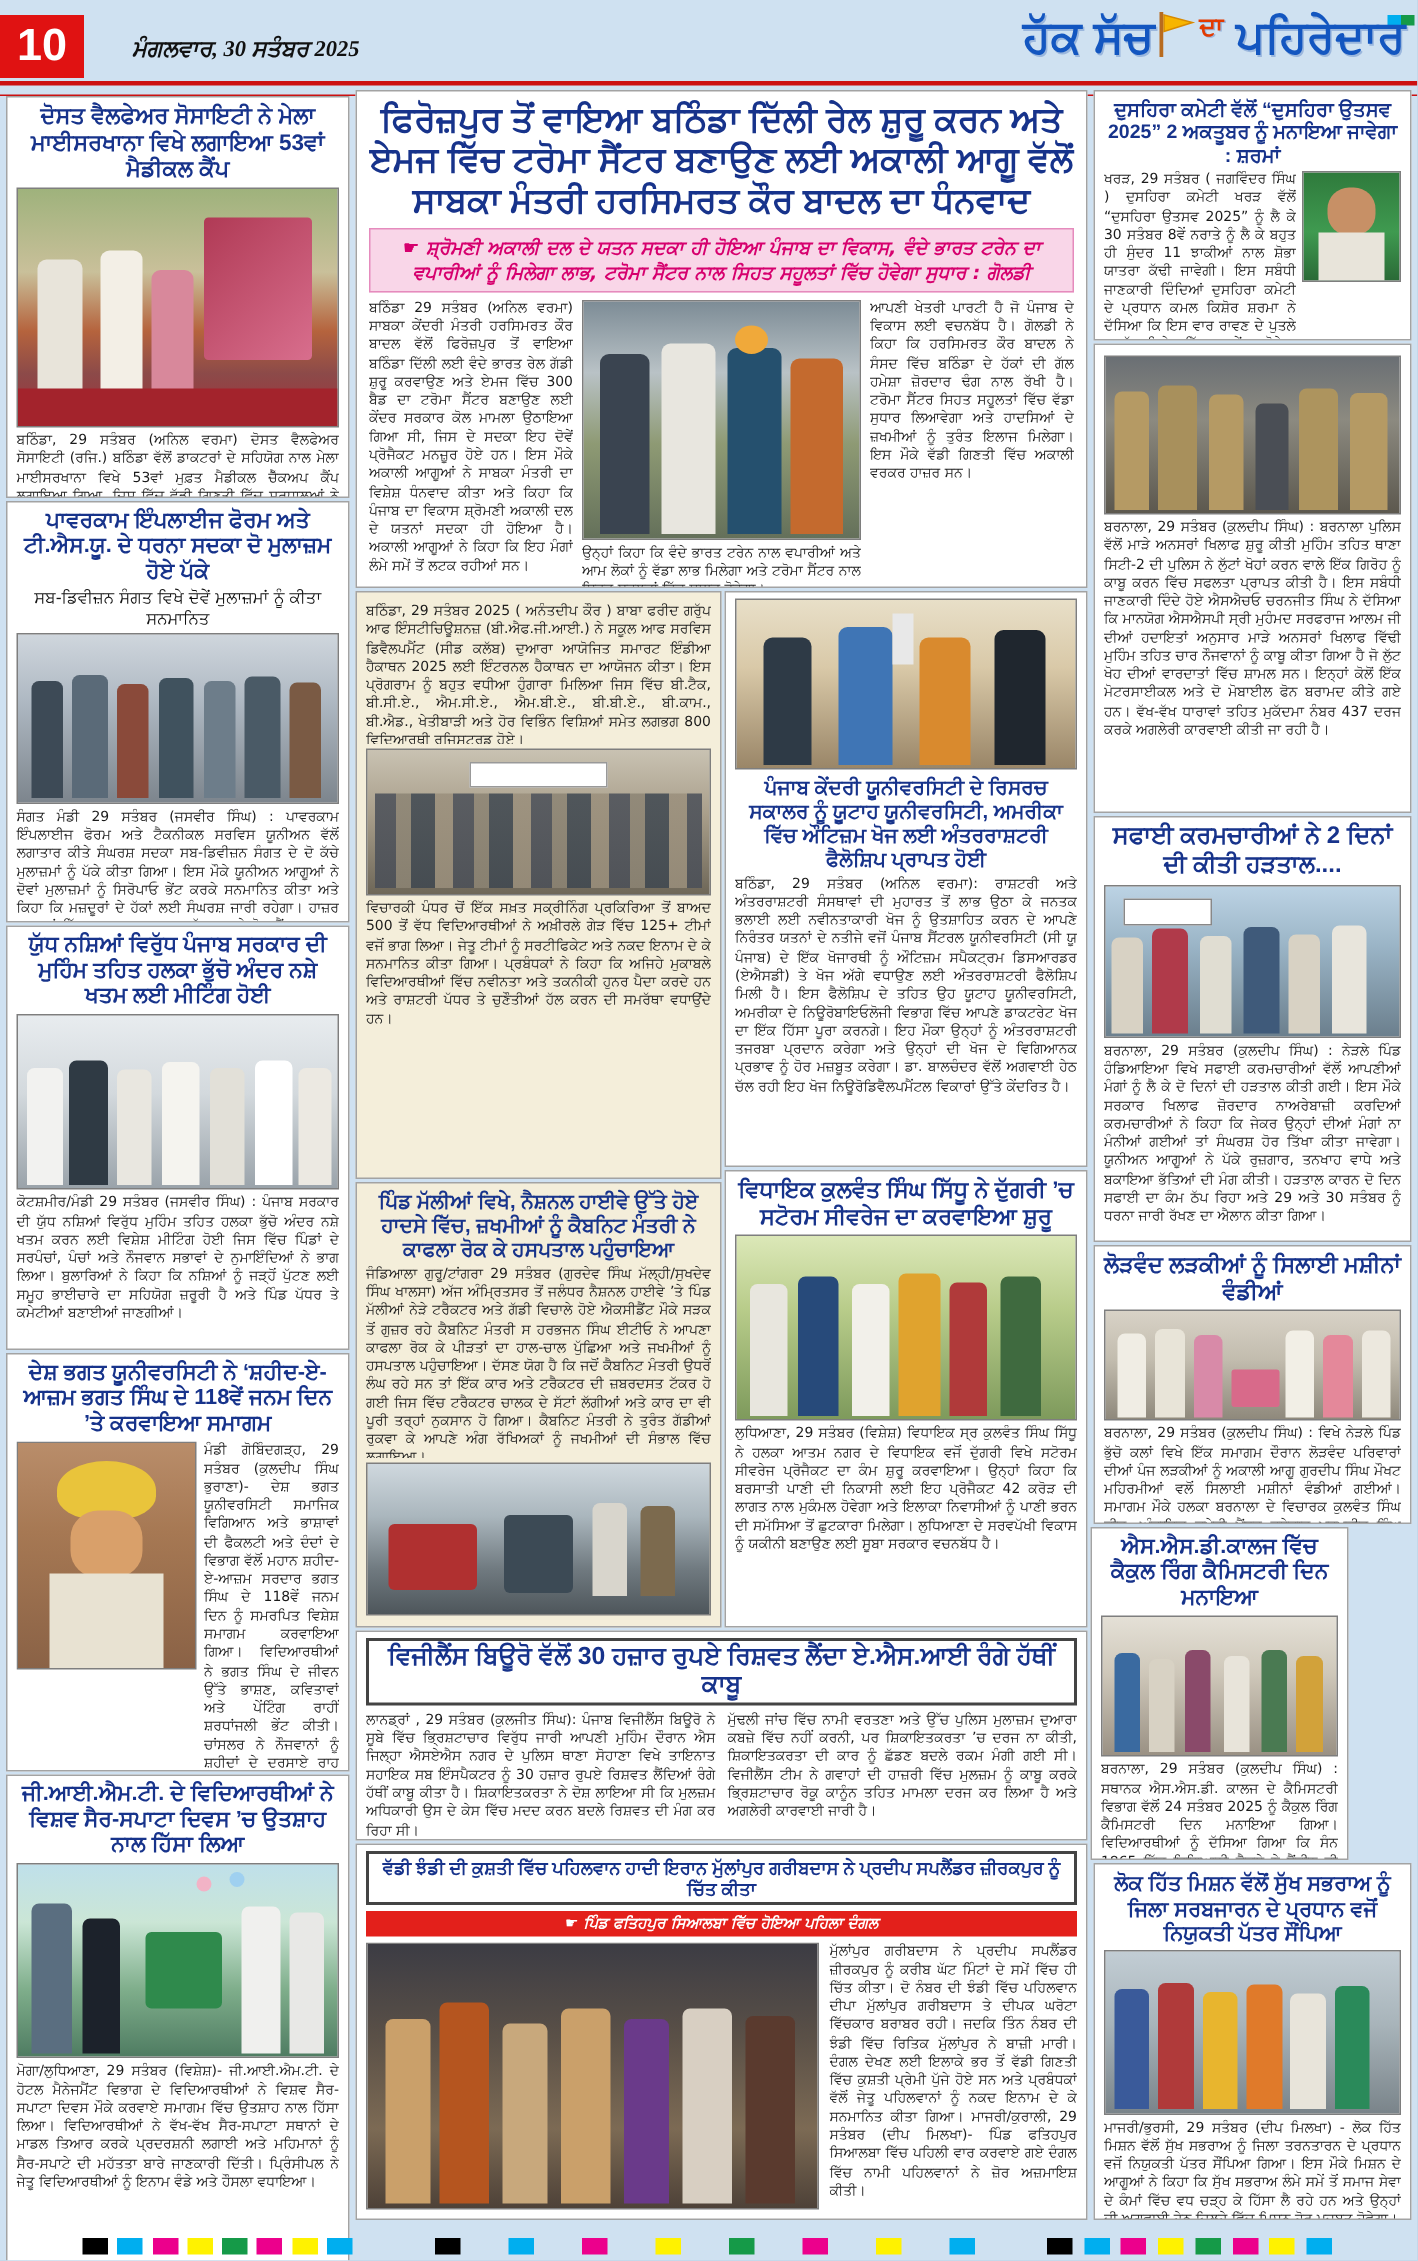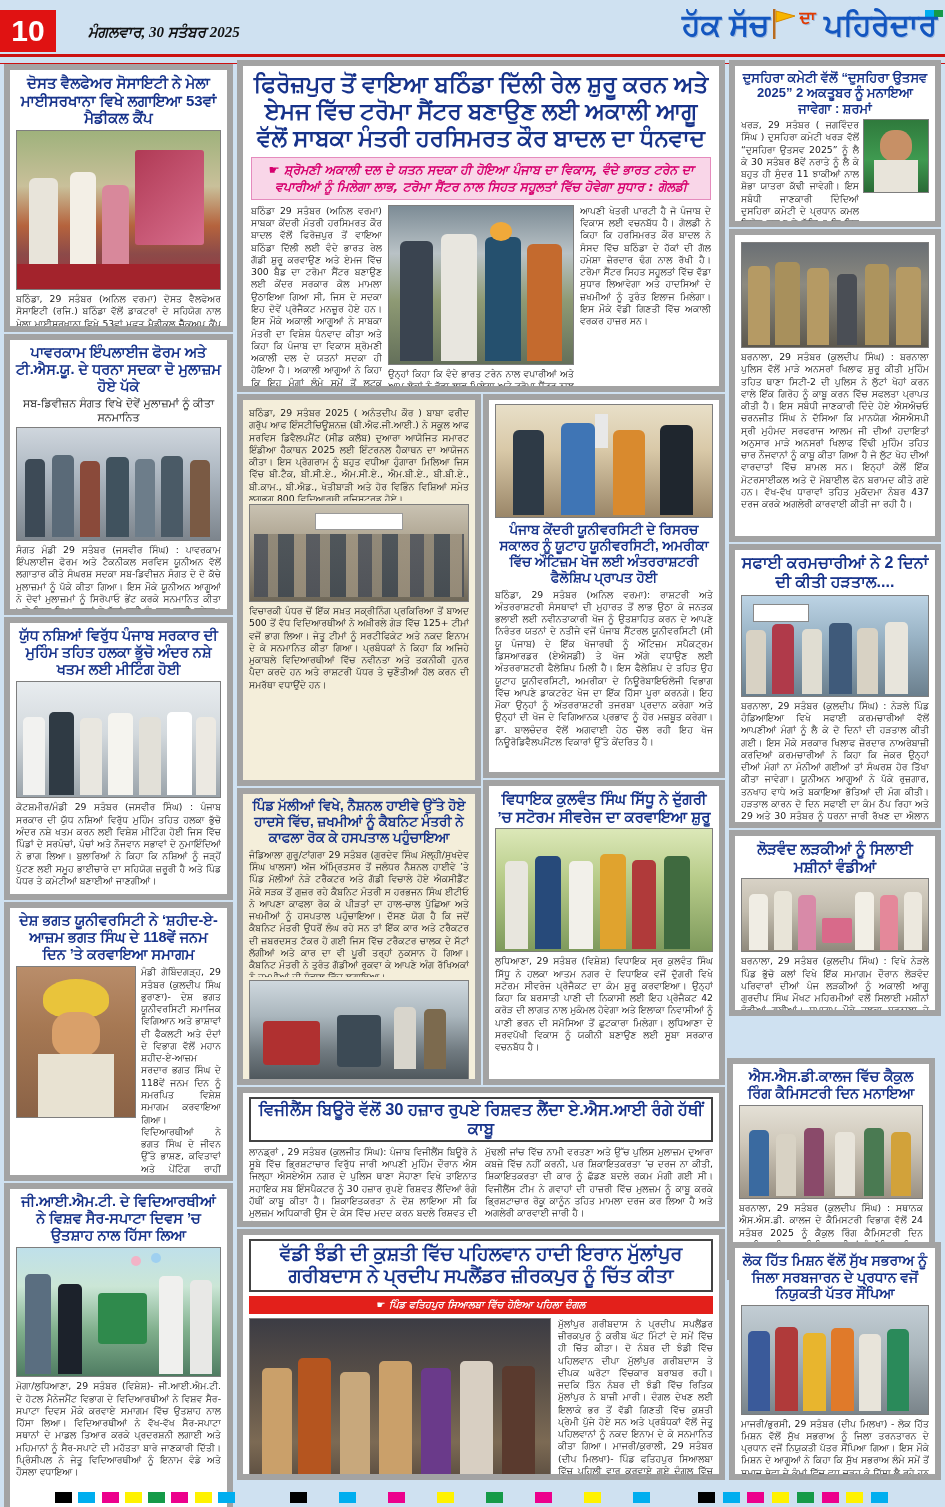--- a/index.html
+++ b/index.html
@@ -1,19 +1,19 @@
 <!DOCTYPE html>
 <html lang="pa"><head>
 <meta charset="utf-8">
 <style>
   html,body{margin:0;padding:0;background:#b9cfe4;}
   #page{position:relative;width:945px;height:1507px;background:#cfe1f1;overflow:hidden;
         font-family:"DejaVu Sans",sans-serif;}
   .abs{position:absolute;box-sizing:border-box;}
-  .box{position:absolute;box-sizing:border-box;background:#ffffff;border:6px solid #a3a3a3;
+  .box{position:absolute;box-sizing:border-box;background:#ffffff;border:1px solid #a3a3a3;
        padding:4px 6px;overflow:hidden;}
   .cream{background:#f4eeda;}
   .hl{color:#17338b;font-weight:bold;text-align:center;line-height:1.18;
       font-family:"Liberation Sans","DejaVu Sans",sans-serif;}
   .maroon{color:#8a1a1a;font-weight:bold;text-align:center;line-height:1.2;}
   .blacksub{color:#111;font-weight:normal;text-align:center;line-height:1.2;}
   .body{font-size:9.3px;line-height:1.32;text-align:justify;color:#1b1b1b;overflow:hidden;}
   .photo{position:relative;border:1px solid #7e7e7e;overflow:hidden;}
   .pinkbox{background:#f9d6e8;border:1px solid #e58bbd;color:#d6006e;font-weight:bold;
            font-style:italic;text-align:center;line-height:1.3;}
@@ -195,21 +195,21 @@
 
   <div class="box" style="left:237px;top:1087px;width:488px;height:140px;">
     <div class="hl boxedhl" style="font-size:16.5px;padding:1px 4px;">ਵਿਜੀਲੈਂਸ ਬਿਊਰੋ ਵੱਲੋਂ 30 ਹਜ਼ਾਰ ਰੁਪਏ ਰਿਸ਼ਵਤ ਲੈਂਦਾ ਏ.ਐਸ.ਆਈ ਰੰਗੇ ਹੱਥੀਂ ਕਾਬੂ</div>
     <div style="display:flex;gap:8px;margin-top:4px;height:100px;overflow:hidden;">
       <div class="body" style="flex:1;">ਲਾਨਡ੍ਰਾਂ , 29 ਸਤੰਬਰ (ਕੁਲਜੀਤ ਸਿੰਘ): ਪੰਜਾਬ ਵਿਜੀਲੈਂਸ ਬਿਊਰੋ ਨੇ ਸੂਬੇ ਵਿੱਚ ਭ੍ਰਿਸ਼ਟਾਚਾਰ ਵਿਰੁੱਧ ਜਾਰੀ ਆਪਣੀ ਮੁਹਿੰਮ ਦੌਰਾਨ ਐਸ ਜਿਲ੍ਹਾ ਐਸਏਐਸ ਨਗਰ ਦੇ ਪੁਲਿਸ ਥਾਣਾ ਸੋਹਾਣਾ ਵਿਖੇ ਤਾਇਨਾਤ ਸਹਾਇਕ ਸਬ ਇੰਸਪੈਕਟਰ ਨੂੰ 30 ਹਜ਼ਾਰ ਰੁਪਏ ਰਿਸ਼ਵਤ ਲੈਂਦਿਆਂ ਰੰਗੇ ਹੱਥੀਂ ਕਾਬੂ ਕੀਤਾ ਹੈ। ਸ਼ਿਕਾਇਤਕਰਤਾ ਨੇ ਦੋਸ਼ ਲਾਇਆ ਸੀ ਕਿ ਮੁਲਜ਼ਮ ਅਧਿਕਾਰੀ ਉਸ ਦੇ ਕੇਸ ਵਿੱਚ ਮਦਦ ਕਰਨ ਬਦਲੇ ਰਿਸ਼ਵਤ ਦੀ ਮੰਗ ਕਰ ਰਿਹਾ ਸੀ।</div>
       <div class="body" style="flex:1;">ਮੁੱਢਲੀ ਜਾਂਚ ਵਿੱਚ ਨਾਮੀ ਵਰਤਣਾ ਅਤੇ ਉੱਚ ਪੁਲਿਸ ਮੁਲਾਜ਼ਮ ਦੁਆਰਾ ਕਬਜ਼ੇ ਵਿੱਚ ਨਹੀਂ ਕਰਨੀ, ਪਰ ਸ਼ਿਕਾਇਤਕਰਤਾ ’ਚ ਦਰਜ ਨਾ ਕੀਤੀ, ਸ਼ਿਕਾਇਤਕਰਤਾ ਦੀ ਕਾਰ ਨੂੰ ਛੱਡਣ ਬਦਲੇ ਰਕਮ ਮੰਗੀ ਗਈ ਸੀ। ਵਿਜੀਲੈਂਸ ਟੀਮ ਨੇ ਗਵਾਹਾਂ ਦੀ ਹਾਜ਼ਰੀ ਵਿੱਚ ਮੁਲਜ਼ਮ ਨੂੰ ਕਾਬੂ ਕਰਕੇ ਭ੍ਰਿਸ਼ਟਾਚਾਰ ਰੋਕੂ ਕਾਨੂੰਨ ਤਹਿਤ ਮਾਮਲਾ ਦਰਜ ਕਰ ਲਿਆ ਹੈ ਅਤੇ ਅਗਲੇਰੀ ਕਾਰਵਾਈ ਜਾਰੀ ਹੈ।</div>
     </div>
   </div>
 
   <div class="box" style="left:237px;top:1229px;width:488px;height:251px;">
-    <div class="hl boxedhl" style="font-size:19px;padding:2px 4px;">ਵੱਡੀ ਝੰਡੀ ਦੀ ਕੁਸ਼ਤੀ ਵਿੱਚ ਪਹਿਲਵਾਨ ਹਾਦੀ ਇਰਾਨ ਮੁੱਲਾਂਪੁਰ ਗਰੀਬਦਾਸ ਨੇ ਪ੍ਰਦੀਪ ਸਪਲੈਂਡਰ ਜ਼ੀਰਕਪੁਰ ਨੂੰ ਚਿੱਤ ਕੀਤਾ</div>
+    <div class="hl boxedhl" style="font-size:12px;padding:2px 4px;">ਵੱਡੀ ਝੰਡੀ ਦੀ ਕੁਸ਼ਤੀ ਵਿੱਚ ਪਹਿਲਵਾਨ ਹਾਦੀ ਇਰਾਨ ਮੁੱਲਾਂਪੁਰ ਗਰੀਬਦਾਸ ਨੇ ਪ੍ਰਦੀਪ ਸਪਲੈਂਡਰ ਜ਼ੀਰਕਪੁਰ ਨੂੰ ਚਿੱਤ ਕੀਤਾ</div>
     <div class="redstrip" style="font-size:10px;margin-top:4px;padding:3px 0;">☛ ਪਿੰਡ ਫਤਿਹਪੁਰ ਸਿਆਲਬਾ ਵਿੱਚ ਹੋਇਆ ਪਹਿਲਾ ਦੰਗਲ</div>
     <div style="display:flex;gap:7px;margin-top:4px;height:180px;overflow:hidden;">
       <div class="photo" style="width:300px;flex:none;height:176px;
            background:linear-gradient(180deg,#3c3c44 0%,#5a5047 35%,#7c6a54 70%,#4e4238 100%);">
         <div class="abs" style="left:4%;top:28%;width:10%;height:70%;background:#caa06a;border-radius:5px 5px 0 0;"></div>
         <div class="abs" style="left:16%;top:22%;width:11%;height:76%;background:#b5551f;border-radius:5px 5px 0 0;"></div>
         <div class="abs" style="left:30%;top:30%;width:10%;height:68%;background:#c8a87c;border-radius:5px 5px 0 0;"></div>
         <div class="abs" style="left:43%;top:24%;width:11%;height:74%;background:#caa06a;border-radius:5px 5px 0 0;"></div>
         <div class="abs" style="left:57%;top:28%;width:10%;height:70%;background:#6a3a8a;border-radius:5px 5px 0 0;"></div>
         <div class="abs" style="left:70%;top:24%;width:11%;height:74%;background:#d8cfc2;border-radius:5px 5px 0 0;"></div>
@@ -267,21 +267,21 @@
       <div class="abs" style="left:17%;top:16%;width:10%;height:82%;background:#e8e4d8;border-radius:5px 5px 0 0;"></div>
       <div class="abs" style="left:30%;top:22%;width:10%;height:76%;background:#d88aa8;border-radius:5px 5px 0 0;"></div>
       <div class="abs" style="left:43%;top:54%;width:16%;height:34%;background:#d86a8a;border-radius:2px;"></div>
       <div class="abs" style="left:61%;top:18%;width:10%;height:80%;background:#f2efe6;border-radius:5px 5px 0 0;"></div>
       <div class="abs" style="left:74%;top:22%;width:10%;height:76%;background:#e4889a;border-radius:5px 5px 0 0;"></div>
       <div class="abs" style="left:87%;top:18%;width:10%;height:80%;background:#ece8de;border-radius:5px 5px 0 0;"></div>
     </div>
     <div class="body" style="margin-top:3px;height:74px;">ਬਰਨਾਲਾ, 29 ਸਤੰਬਰ (ਕੁਲਦੀਪ ਸਿੰਘ) : ਵਿਖੇ ਨੇੜਲੇ ਪਿੰਡ ਭੁੱਚੋ ਕਲਾਂ ਵਿਖੇ ਇੱਕ ਸਮਾਗਮ ਦੌਰਾਨ ਲੋੜਵੰਦ ਪਰਿਵਾਰਾਂ ਦੀਆਂ ਪੰਜ ਲੜਕੀਆਂ ਨੂੰ ਅਕਾਲੀ ਆਗੂ ਗੁਰਦੀਪ ਸਿੰਘ ਮੌਖਟ ਮਹਿਰਮੀਆਂ ਵਲੋਂ ਸਿਲਾਈ ਮਸ਼ੀਨਾਂ ਵੰਡੀਆਂ ਗਈਆਂ। ਸਮਾਗਮ ਮੌਕੇ ਹਲਕਾ ਬਰਨਾਲਾ ਦੇ ਵਿਚਾਰਕ ਕੁਲਵੰਤ ਸਿੰਘ ਕੀਰੂ, ਅੰਜਾਇਕ ਕਮੇਟੀ ਮੈਂਬਰ ਜਥੇਦਾਰ ਪਰਮਜੀਤ ਸਿੰਘ ਖਾਲਸਾ, ਸਾਬਕਾ ਚੇਅਰਮੈਨ ਗੁਰਤੇਜ ਸਿੰਘ ਖੁੱਡੀ, ਸਾਬਕਾ ਪ੍ਰਧਾਨ ਬੀਬੀ ਹਰਜਿੰਦਰ ਕੌਰ ਮਹਿਰਮੀਆਂ, ਸਰਬਜੀਤ ਸਿੰਘ, ਬੇਅੰਤ ਸਿੰਘ ਧਾਲੀਵਾਲ ਆਦਿ ਹਾਜ਼ਰ ਸਨ।</div>
   </div>
 
-  <div class="box" style="left:727px;top:1018px;width:208px;height:222px;margin-top:40px;">
+  <div class="box" style="left:727px;top:1018px;width:172px;height:222px;">
     <div class="hl" style="font-size:14.5px;">ਐਸ.ਐਸ.ਡੀ.ਕਾਲਜ ਵਿੱਚ ਕੈਕੁਲ ਰਿੰਗ ਕੈਮਿਸਟਰੀ ਦਿਨ ਮਨਾਇਆ</div>
     <div class="photo" style="margin-top:3px;height:92px;
          background:linear-gradient(180deg,#e4e0d6 0%,#cfc8ba 40%,#9a9184 100%);">
       <div class="abs" style="left:5%;top:26%;width:11%;height:72%;background:#3a6aa0;border-radius:5px 5px 0 0;"></div>
       <div class="abs" style="left:20%;top:30%;width:11%;height:68%;background:#d8d2c4;border-radius:5px 5px 0 0;"></div>
       <div class="abs" style="left:35%;top:24%;width:11%;height:74%;background:#8a4a6a;border-radius:5px 5px 0 0;"></div>
       <div class="abs" style="left:52%;top:28%;width:11%;height:70%;background:#e8e4da;border-radius:5px 5px 0 0;"></div>
       <div class="abs" style="left:68%;top:24%;width:11%;height:74%;background:#4a7a52;border-radius:5px 5px 0 0;"></div>
       <div class="abs" style="left:83%;top:28%;width:11%;height:70%;background:#d2a23a;border-radius:5px 5px 0 0;"></div>
     </div>

